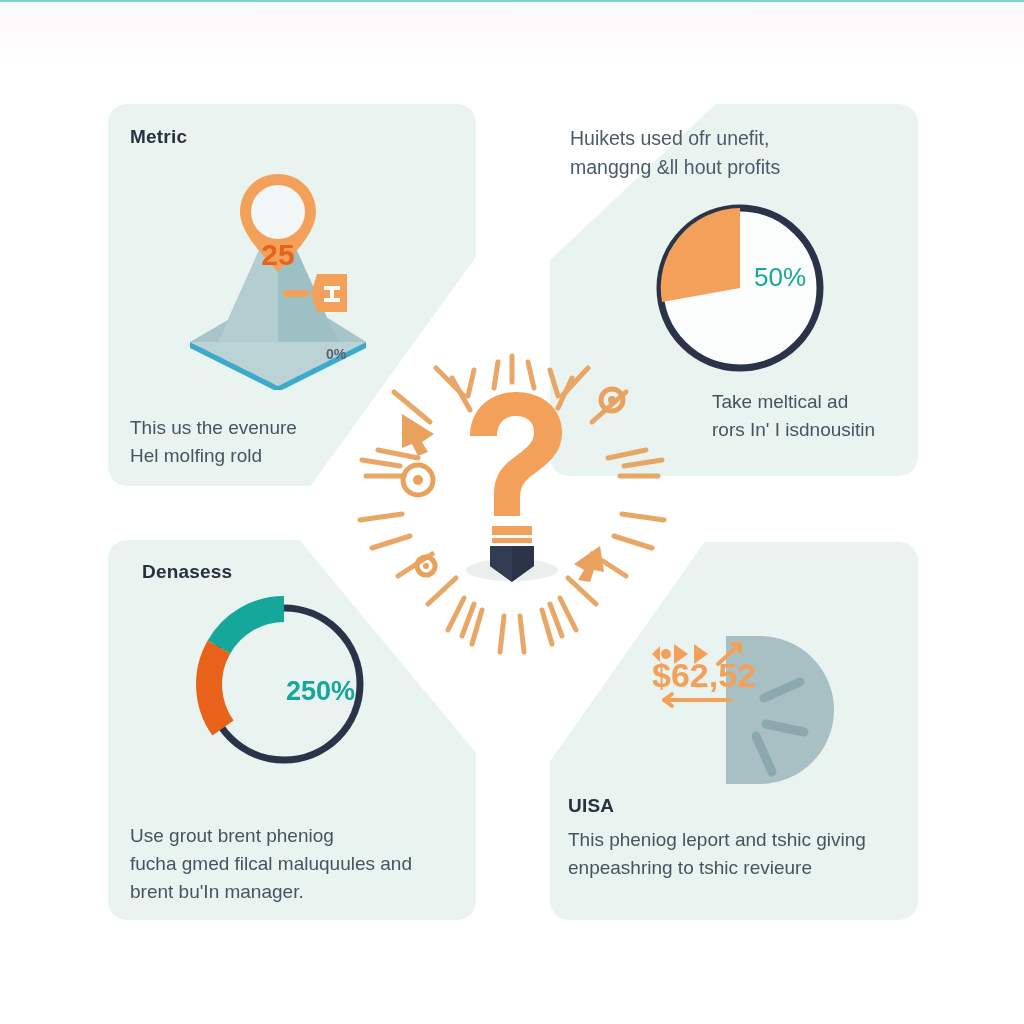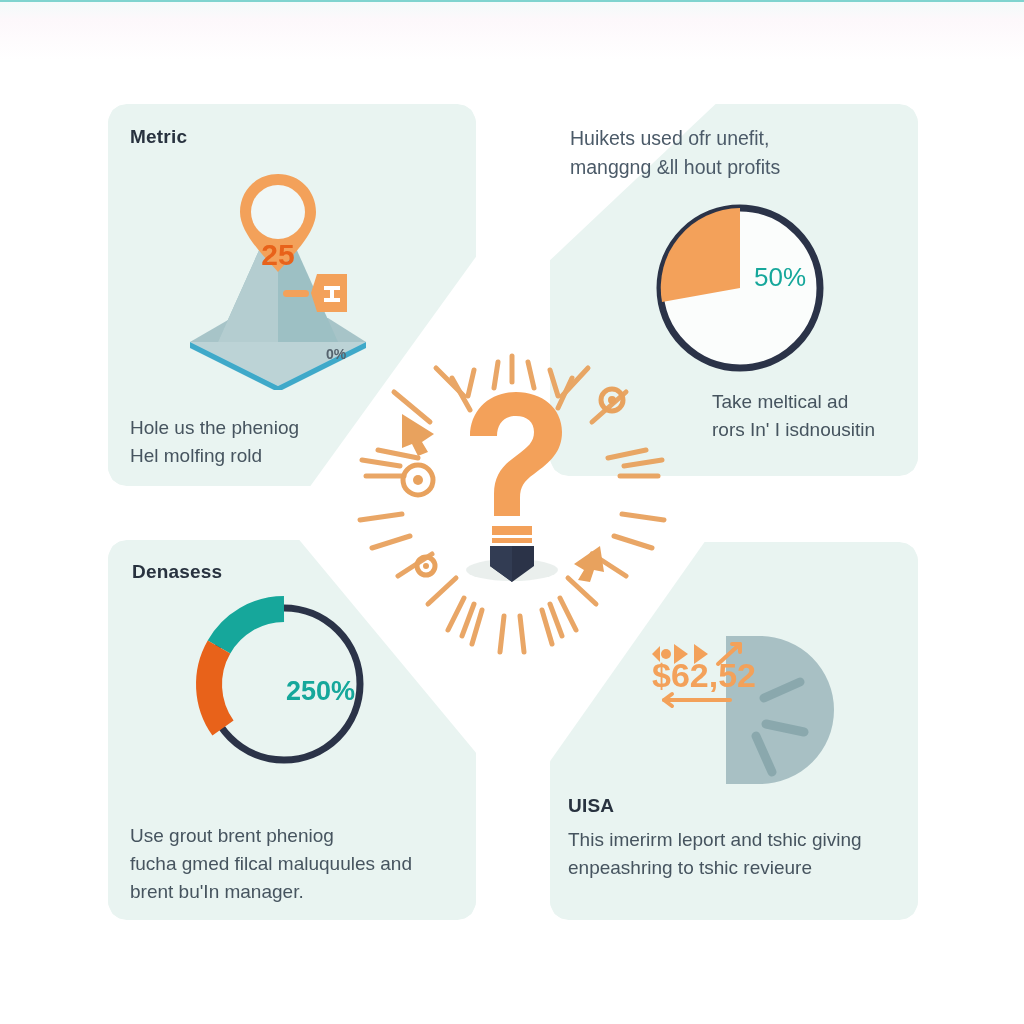--- a/index.html
+++ b/index.html
@@ -127,21 +127,21 @@
     <rect x="0" y="18" width="26" height="7" rx="3.5" fill="#f3a15a"></rect>
     <path d="M34 2 L64 2 L64 40 L34 40 L28 21 Z" fill="#f3a15a"></path>
     <rect x="41" y="14" width="16" height="4" fill="#ffffff"></rect>
     <rect x="47" y="14" width="4" height="16" fill="#ffffff"></rect>
     <rect x="41" y="26" width="16" height="4" fill="#ffffff"></rect>
   </svg>
 
   <div class="gfx" style="left:326px; top:346px; font-size:14px; font-weight:bold; color:#55636e;">0%</div>
 
   <div class="card-bodytext" style="left:130px; top:414px;">
-    <div>Hole us the pheniog</div>
+    <div>This us the evenure</div>
     <div>Hel molfing rold</div>
   </div>
 
   <div class="card card-tr"></div>
 
   <div class="card-toptext" style="left:570px; top:124px;">
     <div>Huikets used ofr unefit,</div>
     <div>manggng &amp;ll hout profits</div>
   </div>
 
@@ -151,21 +151,21 @@
   </svg>
   <div class="gfx" style="left:754px; top:262px; font-size:26px; font-weight:normal; color:#16a79b;">50%</div>
 
   <div class="card-bodytext" style="left:712px; top:388px; width:200px;">
     <div>Take meltical ad</div>
     <div>rors In' I isdnousitin</div>
   </div>
 
   <div class="card card-bl"></div>
 
-  <div class="card-heading" style="left:132px; top:561px;">Denasess</div>
+  <div class="card-heading" style="left:142px; top:561px;">Denasess</div>
 
   <svg class="gfx" style="left:192px; top:592px;" width="184" height="184" viewBox="0 0 184 184">
     <circle cx="92" cy="92" r="76" fill="none" stroke="#2b3348" stroke-width="7"></circle>
     <path d="M92 92 L92 12 A80 80 0 0 0 25 49 Z" fill="none"></path>
     <g fill="none" stroke-width="26" stroke-linecap="butt">
       <path d="M92 17 A75 75 0 0 0 27 55" stroke="#16a79b"></path>
       <path d="M27 55 A75 75 0 0 0 31 136" stroke="#e8621a"></path>
     </g>
   </svg>
   <div class="gfx" style="left:286px; top:676px; font-size:27px; font-weight:bold; color:#16a79b;">250%</div>
@@ -201,21 +201,21 @@
       <line x1="20" y1="62" x2="86" y2="62"></line>
       <path d="M28 56 L20 62 L28 68" stroke-linejoin="round"></path>
     </g>
   </svg>
 
   <div class="gfx" style="left:652px; top:656px; font-size:34px; font-weight:bold; color:#f3a15a;">$62,52</div>
 
   <div class="card-heading" style="left:568px; top:795px;">UISA</div>
 
   <div class="card-bodytext" style="left:568px; top:826px; width:345px;">
-    <div>This imerirm leport and tshic giving</div>
+    <div>This pheniog leport and tshic giving</div>
     <div>enpeashring to tshic revieure</div>
   </div>
 
   <svg id="center-graphic" viewBox="0 0 320 320">
 
     <g stroke="#e8a25e" stroke-width="5" stroke-linecap="round" opacity="0.95">
 
       <line x1="160" y1="8" x2="160" y2="34"></line>
       <line x1="146" y1="14" x2="142" y2="40"></line>
       <line x1="176" y1="14" x2="182" y2="40"></line>

